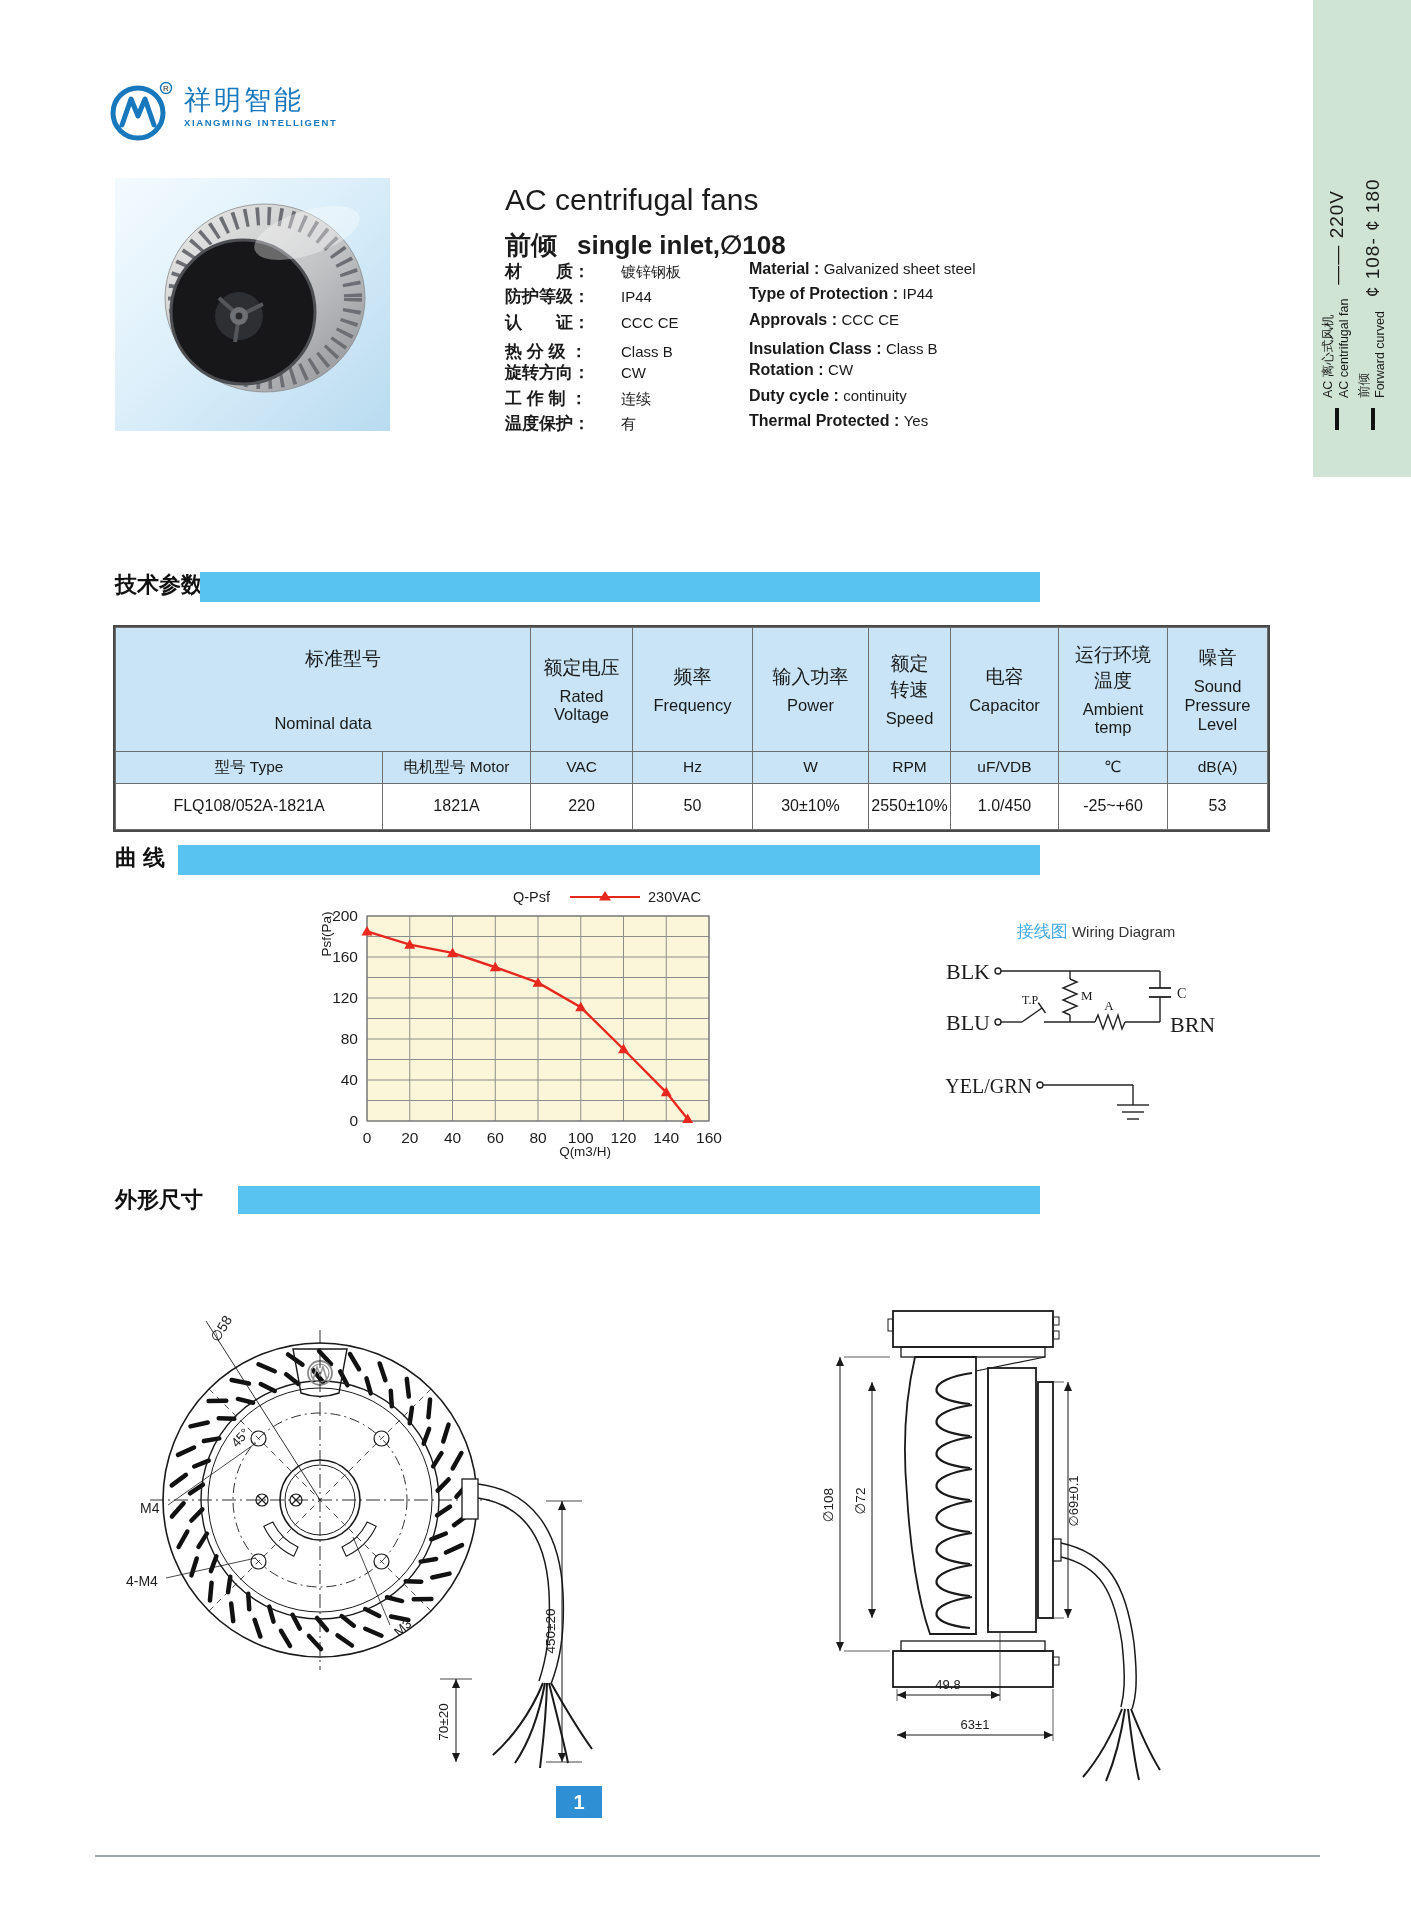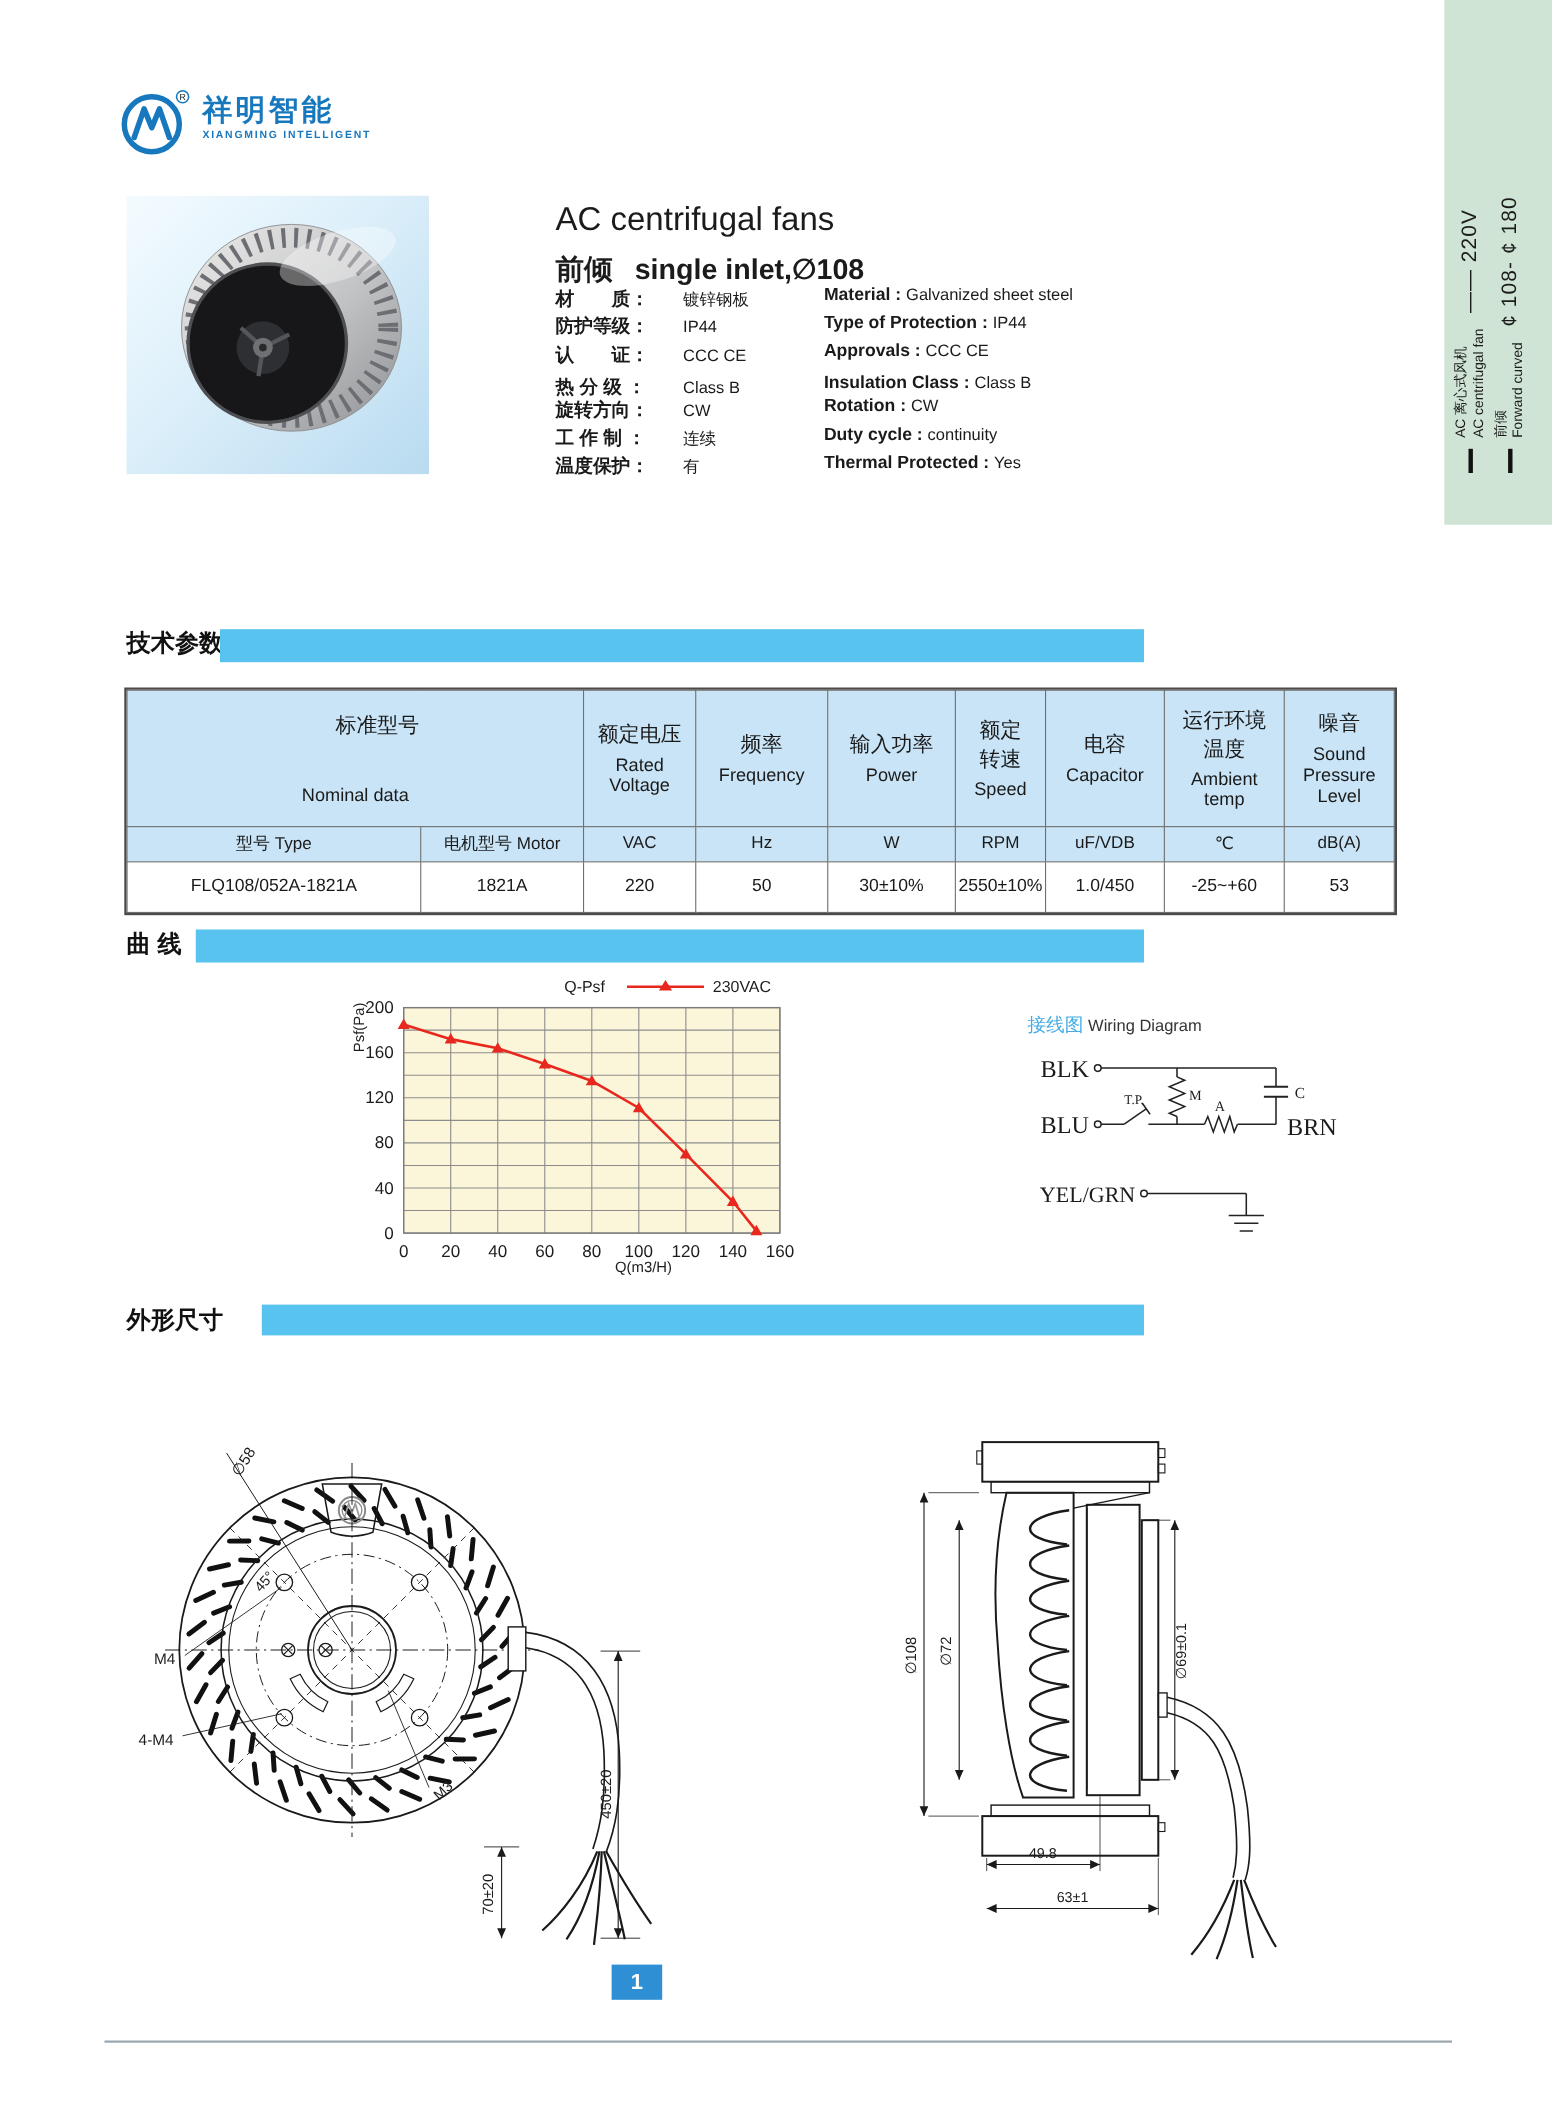--- a/index.html
+++ b/index.html
@@ -11,21 +11,21 @@
   #sidebar-bg{left:1313px;top:0;width:98px;height:477px;background:#cfe4d4;}
   .sb-rot{position:absolute;top:430px;width:400px;height:38px;transform-origin:0 0;
           transform:rotate(-90deg);display:flex;align-items:center;color:#1b1b1b;}
   .sb-tick{width:22px;height:4px;background:#111;margin-right:10px;flex:none;}
   .sb-small{font-size:12.5px;line-height:1.25;white-space:nowrap;}
   .sb-val{font-size:19px;margin-left:14px;white-space:nowrap;letter-spacing:1px;}
 
   
   #logo{left:108px;top:80px;display:flex;align-items:flex-start;}
   #logo-text{margin-left:10px;margin-top:6px;}
-  #logo-zh{font-size:27px;font-weight:bold;color:#1878BE;letter-spacing:3px;line-height:1.05;}
+  #logo-zh{font-size:27px;font-weight:normal;color:#1878BE;letter-spacing:3px;line-height:1.05;}
   #logo-en{font-size:9.5px;font-weight:bold;color:#1878BE;letter-spacing:1.6px;margin-top:3px;}
 
   
   #photo{left:115px;top:178px;width:275px;height:253px;
          background:linear-gradient(135deg,#f4fbff 0%,#dcefFA 45%,#b9dbf0 100%);}
 
   
   #title-line{left:505px;top:183px;display:flex;align-items:baseline;gap:14px;white-space:nowrap;}
   #title-zh{font-size:36px;font-weight:bold;color:#1878BE;}
   #title-en{font-size:30px;font-weight:500;color:#1b1b1b;}
@@ -55,21 +55,21 @@
   #spec-table .hd.group .zh{margin-bottom:24px;padding-left:40px;}
   #spec-table .sub{background:#c8e4f6;height:31px;font-size:15.5px;}
   #spec-table .val{height:45px;font-size:16px;white-space:nowrap;}
 
   
   svg text{font-family:"Liberation Sans","DejaVu Sans",sans-serif;fill:#1c1c1e;}
   svg text.serif{font-family:"Liberation Serif","DejaVu Serif",serif;}
 
   
   #wiring{left:930px;top:920px;width:300px;height:215px;}
-  #wiring-title{position:absolute;top:0;left:4px;width:300px;white-space:nowrap;}
+  #wiring-title{position:absolute;top:0;left:16px;width:300px;text-align:center;white-space:nowrap;}
   #wiring-title .zh{color:#45ACE5;font-size:17px;}
   #wiring-title .en{color:#333;font-size:15px;}
 
   
   #page-num{left:556px;top:1786px;width:46px;height:32px;background:#2E8FD5;color:#fff;
             font-size:20px;font-weight:bold;display:flex;align-items:center;justify-content:center;}
   #bottom-rule{left:95px;top:1855px;width:1225px;height:2px;background:#9aa6ad;}
 </style>
 </head>
 <body>

